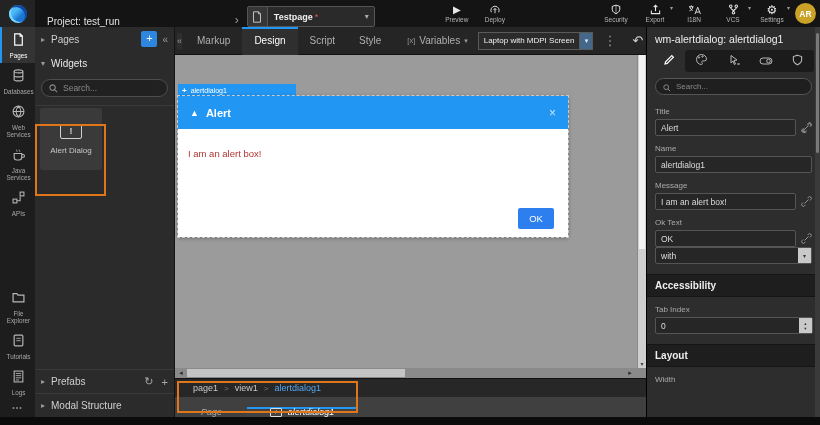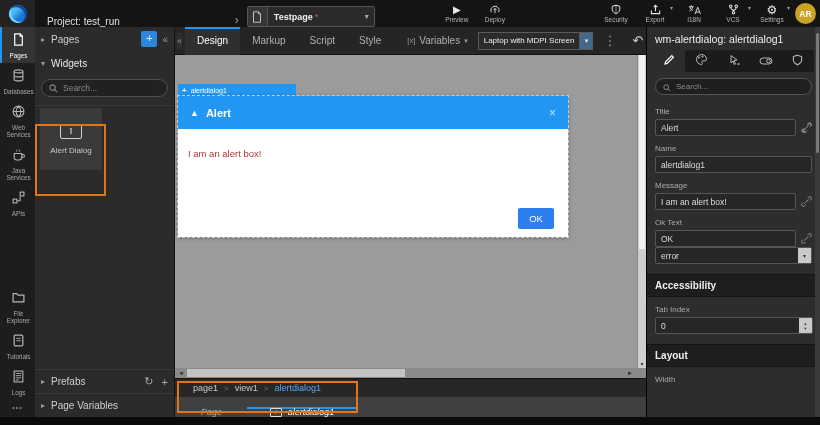--- a/index.html
+++ b/index.html
@@ -309,29 +309,29 @@
     <div class="act-spacer"></div>
     <div class="lp-row lp-bottom-row">
       <span class="tri">▸</span>
       <span>Prefabs</span>
       <span class="grow"></span>
       <span class="lp-icon-btn">↻</span>
       <span class="lp-icon-btn">+</span>
     </div>
     <div class="lp-row lp-bottom-row">
       <span class="tri">▸</span>
-      <span>Page Variables</span>
+      <span>Modal Structure</span>
     </div>
   </div>
 
   <div class="canvas">
     <div class="cv-toolbar">
       <span class="cv-collapse">«</span>
+      <div class="cv-tab">Markup</div>
       <div class="cv-tab active">Design</div>
-      <div class="cv-tab">Markup</div>
       <div class="cv-tab">Script</div>
       <div class="cv-tab">Style</div>
       <div class="cv-vars">
         <span class="vx">[x]</span>
         <span>Variables</span>
         <span class="vchev">▾</span>
       </div>
       <div class="device-select">
         <span class="dtext">Laptop with MDPI Screen</span>
         <span class="dchev">▾</span>
@@ -465,21 +465,21 @@
       <div class="f-row">
         <input class="f-input" value="OK" style="">
         <span class="bind-ico">
             <svg width="11" height="11" viewBox="0 0 14 14" fill="none" stroke="#9a9a9a" stroke-width="1.2">
               <path d="M4.5 9.5 L9.5 4.5 M8.3 2.7 l1.2-1.2 a2.1 2.1 0 0 1 3 3 l-1.2 1.2 M5.7 11.3 l-1.2 1.2 a2.1 2.1 0 0 1-3-3 l1.2-1.2"></path>
             </svg>
           </span>
       </div>
       <div class="f-row">
         <div class="f-select">
-          <span class="val">error</span>
+          <span class="val">with</span>
           <span class="chev-cell">▾</span>
         </div>
       </div>
       <div class="section-hdr">Accessibility</div>
       <div class="f-label">Tab Index</div>
       <div class="f-row">
         <input class="f-input" value="0" style="">
         <span class="f-stepper">
           <span>▴</span>
           <span>▾</span>

